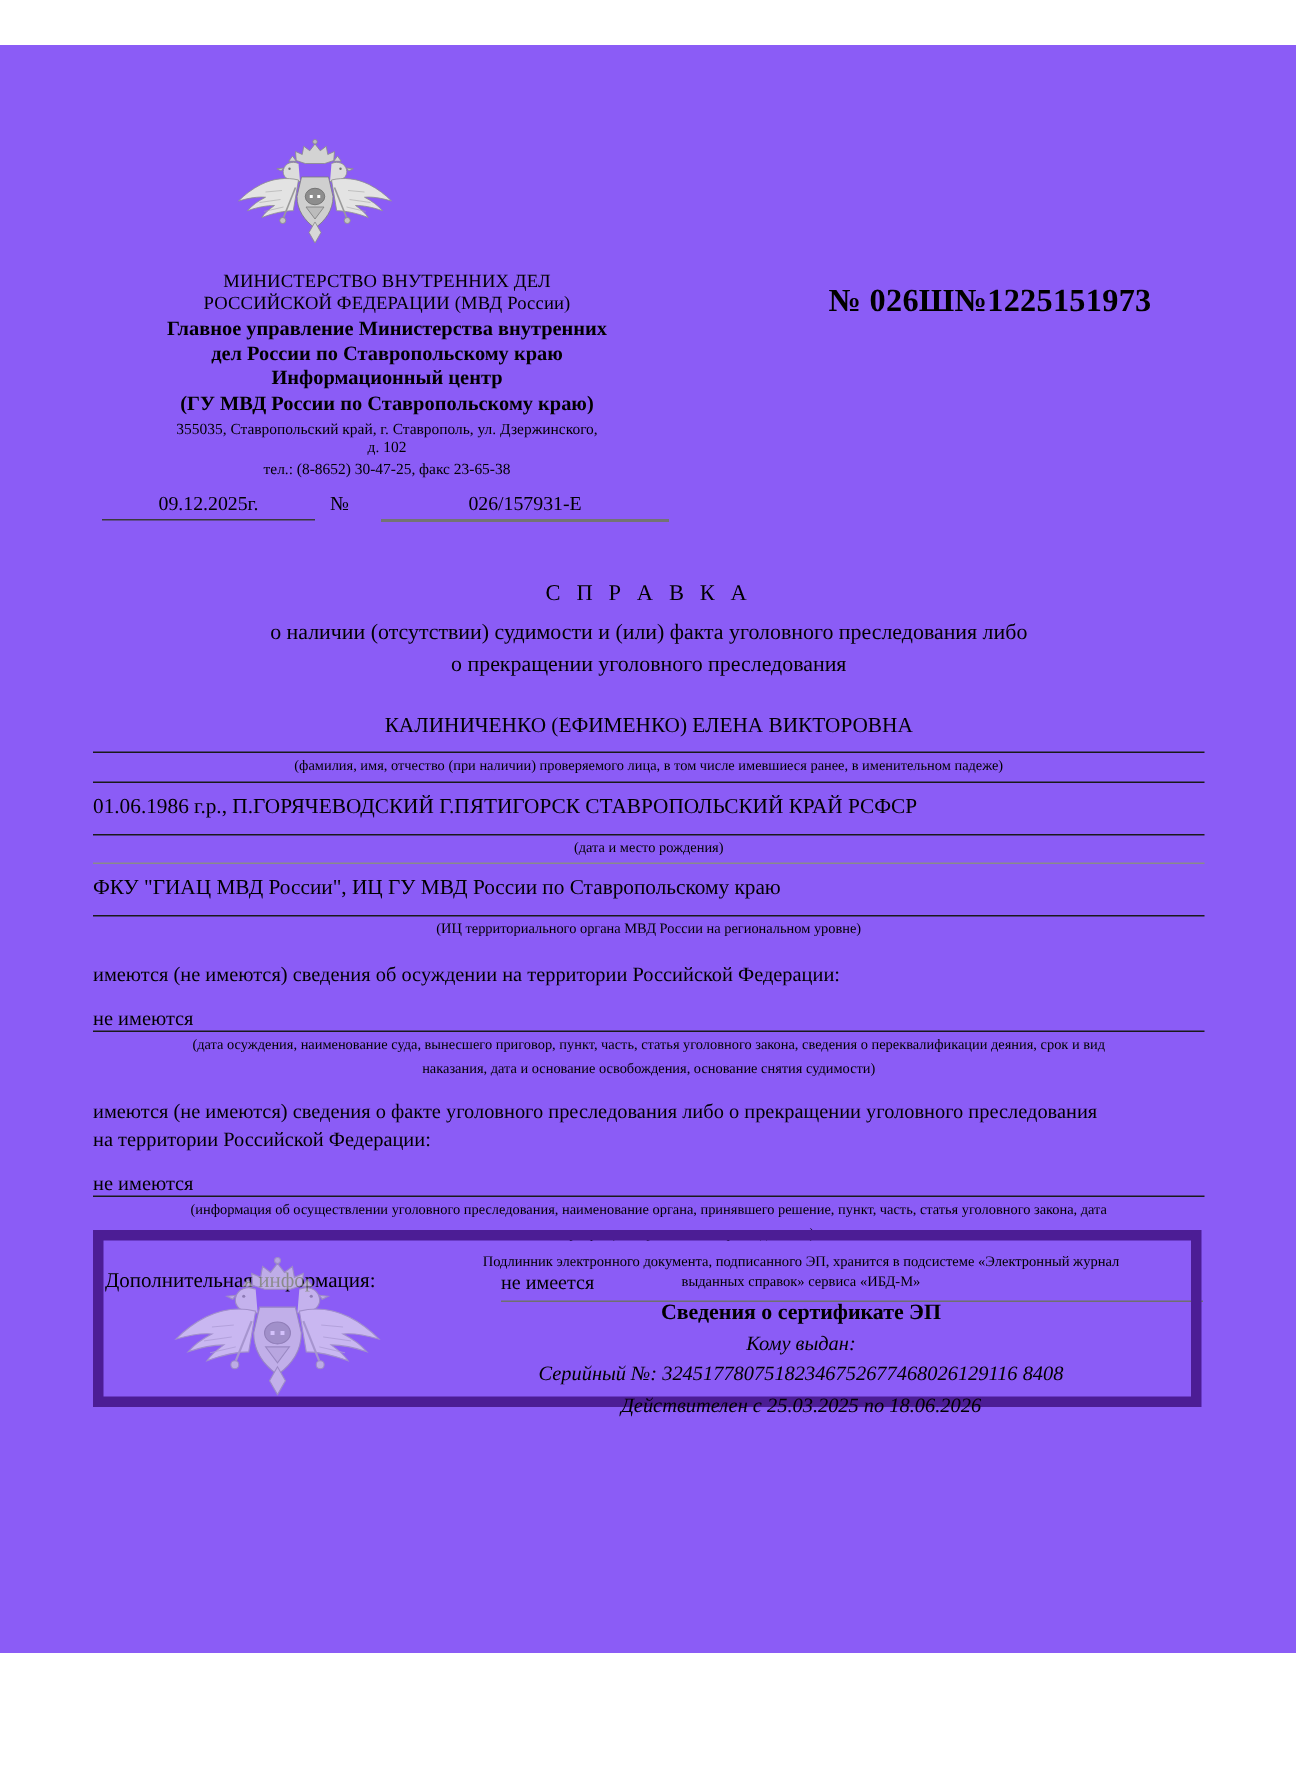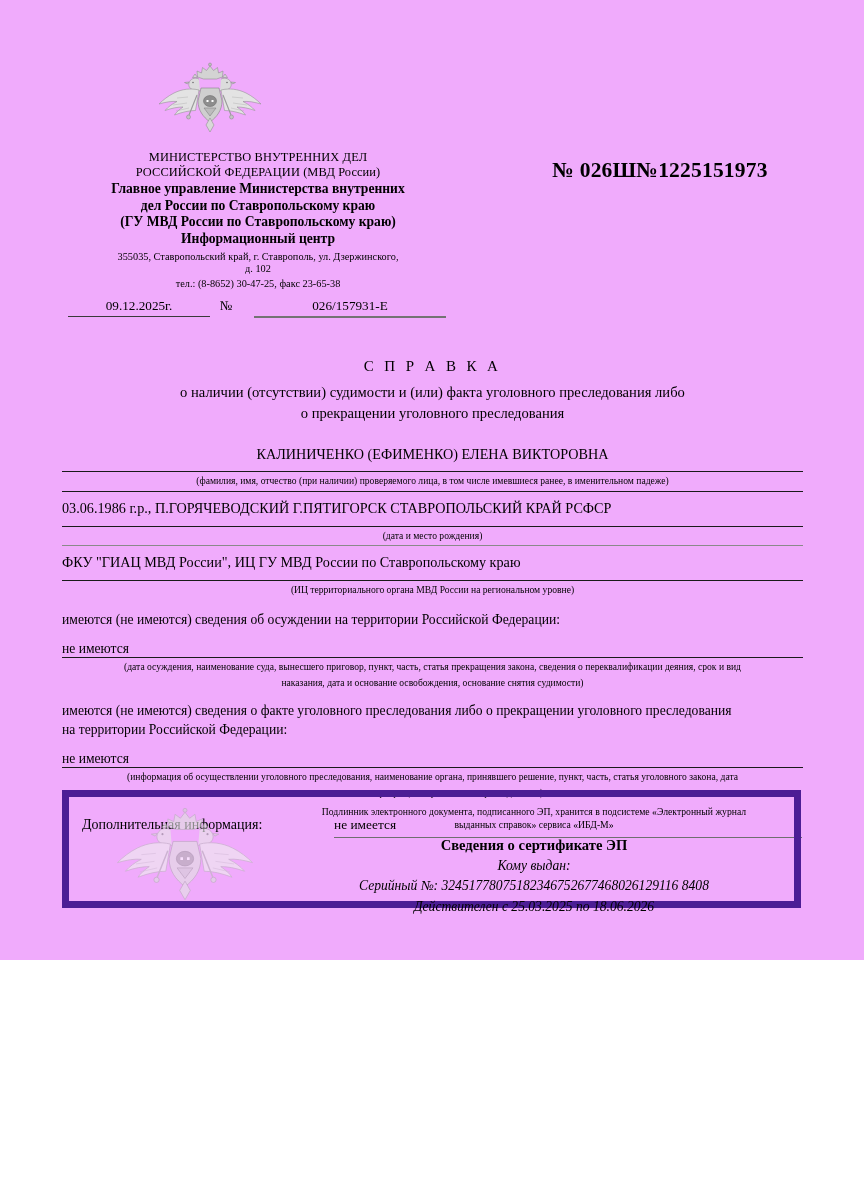--- a/index.html
+++ b/index.html
@@ -12,22 +12,23 @@
     height: 1192px;
     font-family: "Liberation Serif", "DejaVu Serif", serif;
     color: #000000;
     position: relative;
     overflow: hidden;
   }
 
   .page {
     position: relative;
     width: 864px;
-    height: 960px;
-    background: #f0abfc;
+    height: 1072px;
+    background: #8b5cf6;
+    margin-top: 30px;
   }
 
   
   .header-zone {
     position: absolute;
     left: 0;
     top: 62px;
     width: 864px;
     height: 270px;
   }
@@ -169,21 +170,21 @@
     padding-bottom: 0;
   }
 
   .addinfo-row {
     position: relative;
     height: 30px;
     margin-top: 14px;
   }
   .addinfo-label {
     position: absolute;
-    left: 20px;
+    left: 8px;
     top: 0;
     font-size: 14px;
   }
   .addinfo-value {
     position: absolute;
     left: 272px;
     top: 0;
     width: 468px;
     font-size: 13.4px;
     border-bottom: 1.3px solid #6f6f6f;
@@ -278,22 +279,22 @@
           <path d="M126 112 l-8 14 8 14 8 -14 z" fill="#d8d8d8" stroke="#8a8a8a"></path>
         </g>
       </svg>
     </div>
 
     <div class="org-block">
       <div class="org-line-1">МИНИСТЕРСТВО ВНУТРЕННИХ ДЕЛ</div>
       <div class="org-line-2">РОССИЙСКОЙ ФЕДЕРАЦИИ (МВД России)</div>
       <div class="org-bold">Главное управление Министерства внутренних</div>
       <div class="org-bold" style="margin-top:0">дел России по Ставропольскому краю</div>
+      <div class="org-bold" style="margin-top:0">Информационный центр</div>
       <div class="org-bold" style="margin-top:0">(ГУ МВД России по Ставропольскому краю)</div>
-      <div class="org-bold" style="margin-top:0">Информационный центр</div>
       <div class="org-addr">355035, Ставропольский край, г. Ставрополь, ул. Дзержинского,</div>
       <div class="org-addr" style="margin-top:0">д. 102</div>
       <div class="org-phone">тел.: (8-8652) 30-47-25, факс 23-65-38</div>
     </div>
 
     <div class="doc-number">№ 026Ш№1225151973</div>
 
     <div class="datenum-row">
       <div class="dn-date">09.12.2025г.</div>
       <div class="dn-no">№</div>
@@ -305,29 +306,29 @@
     <div class="title-main">С П Р А В К А</div>
     <div class="title-sub">о наличии (отсутствии) судимости и (или) факта уголовного преследования либо</div>
     <div class="title-sub" style="margin-top:0">о прекращении уголовного преследования</div>
   </div>
 
   <div class="body-zone">
 
     <div class="field-value center rule-dark">КАЛИНИЧЕНКО (ЕФИМЕНКО) ЕЛЕНА ВИКТОРОВНА</div>
     <div class="caption rule-dark">(фамилия, имя, отчество (при наличии) проверяемого лица, в том числе имевшиеся ранее, в именительном падеже)</div>
 
-    <div class="field-value rule-dark" style="padding-top:6px">03.06.1986 г.р., П.ГОРЯЧЕВОДСКИЙ Г.ПЯТИГОРСК СТАВРОПОЛЬСКИЙ КРАЙ РСФСР</div>
+    <div class="field-value rule-dark" style="padding-top:6px">01.06.1986 г.р., П.ГОРЯЧЕВОДСКИЙ Г.ПЯТИГОРСК СТАВРОПОЛЬСКИЙ КРАЙ РСФСР</div>
     <div class="caption rule-grey">(дата и место рождения)</div>
 
     <div class="field-value rule-dark" style="padding-top:6px">ФКУ "ГИАЦ МВД России", ИЦ ГУ МВД России по Ставропольскому краю</div>
     <div class="caption">(ИЦ территориального органа МВД России на региональном уровне)</div>
 
     <div class="para">имеются (не имеются) сведения об осуждении на территории Российской Федерации:</div>
     <div class="answer rule-dark">не имеются</div>
-    <div class="caption">(дата осуждения, наименование суда, вынесшего приговор, пункт, часть, статья прекращения закона, сведения о переквалификации деяния, срок и вид</div>
+    <div class="caption">(дата осуждения, наименование суда, вынесшего приговор, пункт, часть, статья уголовного закона, сведения о переквалификации деяния, срок и вид</div>
     <div class="caption" style="padding-top:0">наказания, дата и основание освобождения, основание снятия судимости)</div>
 
     <div class="para" style="padding-top:8px">имеются (не имеются) сведения о факте уголовного преследования либо о прекращении уголовного преследования</div>
     <div class="para" style="padding-top:0">на территории Российской Федерации:</div>
     <div class="answer rule-dark">не имеются</div>
     <div class="caption">(информация об осуществлении уголовного преследования, наименование органа, принявшего решение, пункт, часть, статья уголовного закона, дата</div>
     <div class="caption" style="padding-top:0">и основание прекращения уголовного преследования)</div>
 
     <div class="addinfo-row">
       <div class="addinfo-label">Дополнительная информация:</div>

